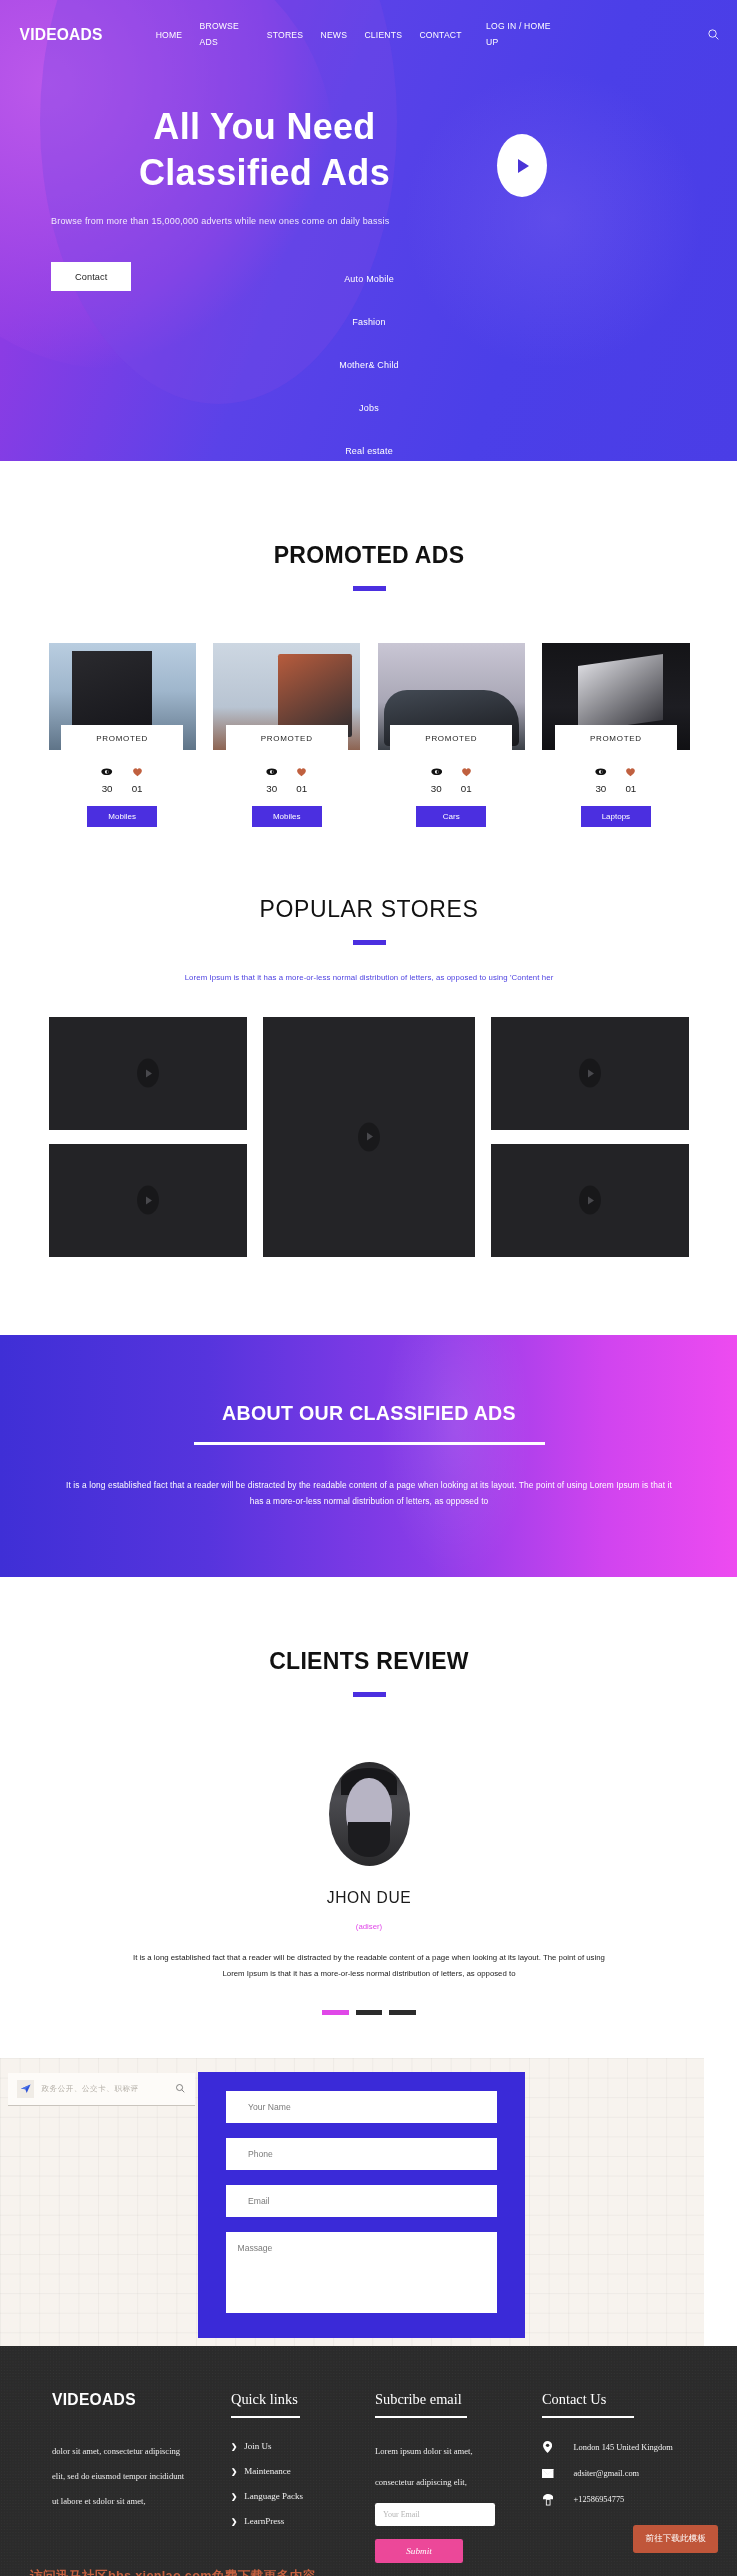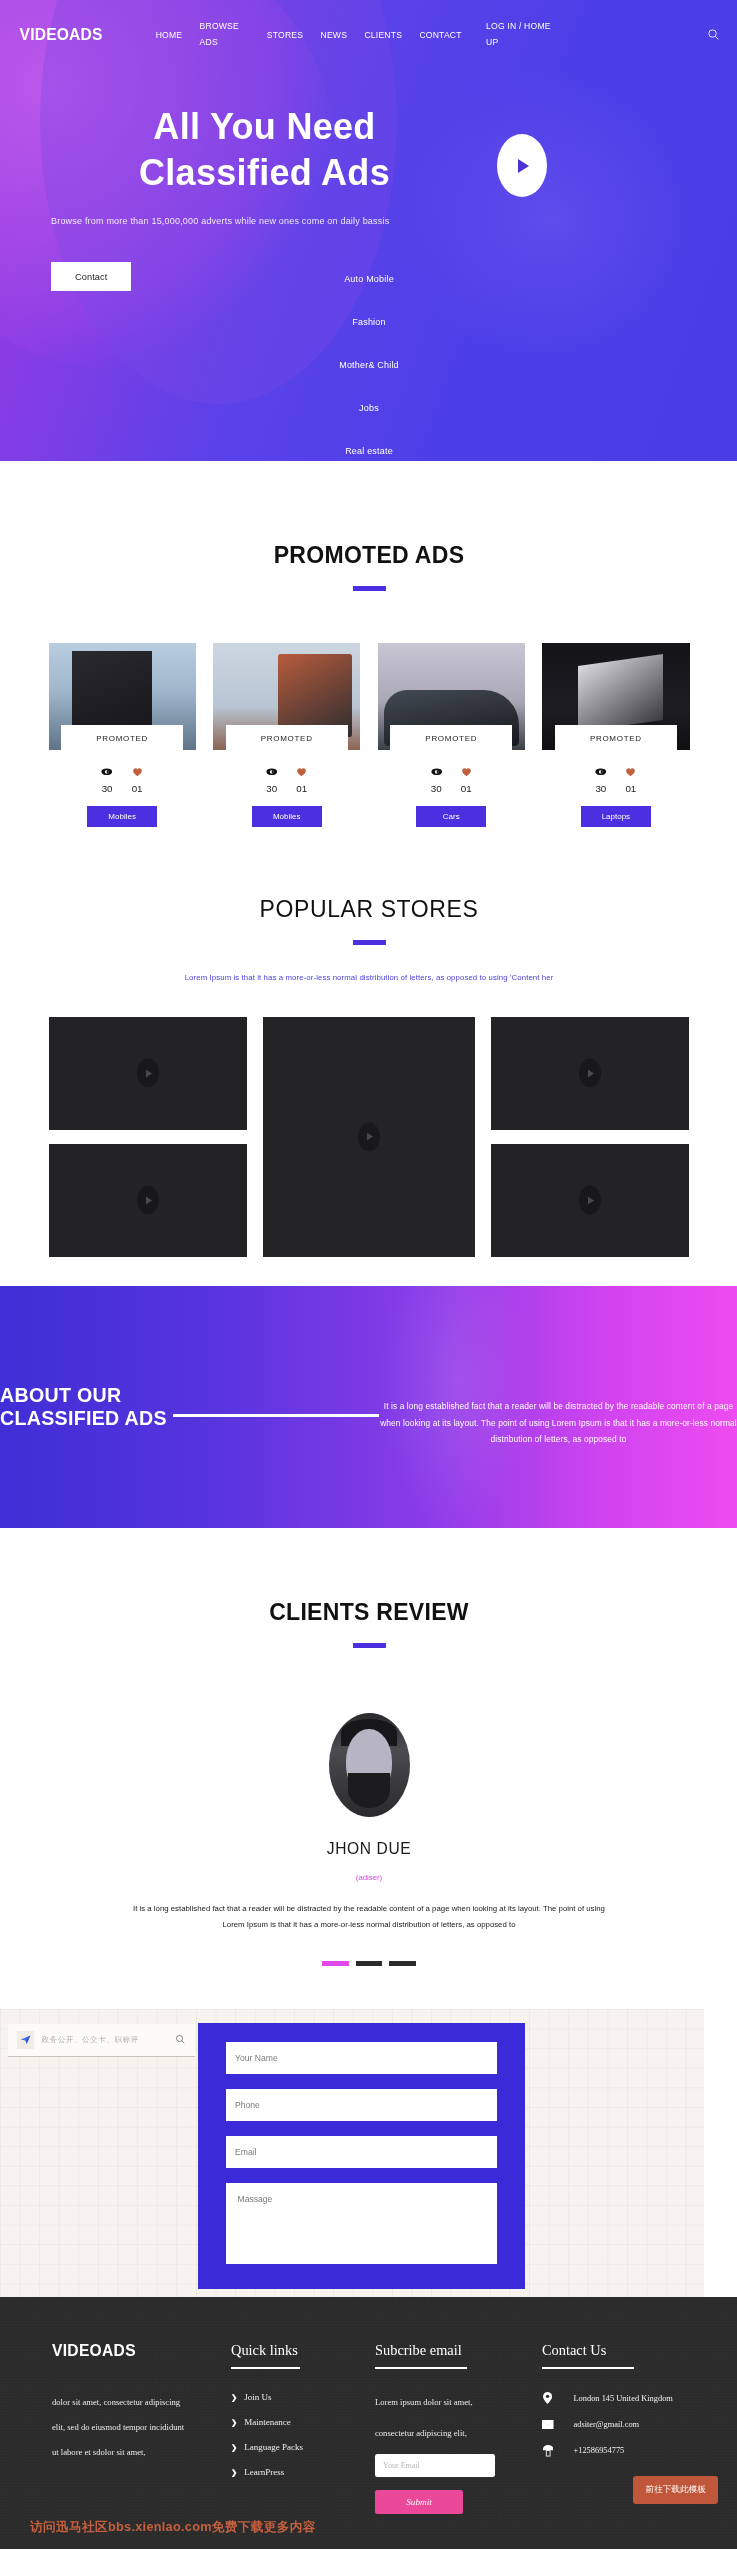--- a/index.html
+++ b/index.html
@@ -267,28 +267,28 @@
   .store-play i {
     width:0;height:0;
     border-left: 6.3px solid rgba(90,90,95,.75);
     border-top: 4px solid transparent;
     border-bottom: 4px solid transparent;
     margin-left: 2.3px;
   }
 
   
   .about {
-    margin-top: 29px;
+    margin-top: 78px;
     width: 738px;
     height: 242px;
     background: linear-gradient(90deg, #3f2fd6 0%, #5634dd 28%, #8b3ce8 58%, #d044ef 82%, #ee4bf0 100%);
     position: relative;
     overflow: hidden;
     display: flex;
-    flex-direction: row;
+    flex-direction: column;
     align-items: center;
     justify-content: center;
   }
   .about-dots {
     position: absolute; inset: 0;
     background-image: radial-gradient(rgba(255,255,255,.10) 0.6px, transparent 0.6px);
     background-size: 3.5px 3.5px;
   }
   .about-face {
     position: absolute;
@@ -421,21 +421,21 @@
     padding: 19.6px 28px 25px;
   }
   .c-input {
     width: 100%;
     height: 32px;
     border: none;
     background: #fff;
     font-family: inherit;
     font-size: 8.6px;
     color: #5a5a5a;
-    padding: 0 9px;
+    padding: 0 22px;
     display: block;
     margin-bottom: 15px;
   }
   .c-input::placeholder { color: #7b7b7b; }
   .c-textarea {
     width: 100%;
     height: 81px;
     border: none;
     background: #fff;
     font-family: inherit;

